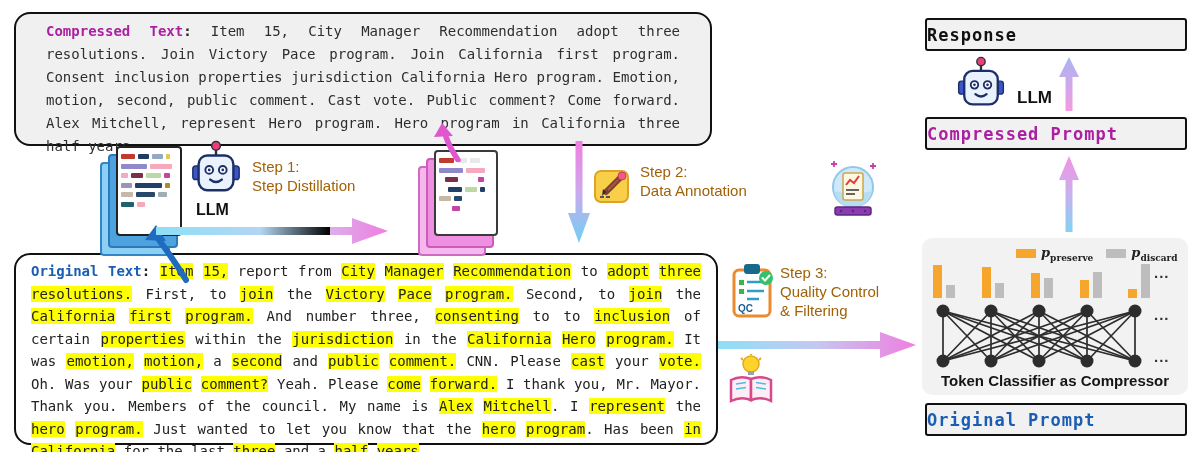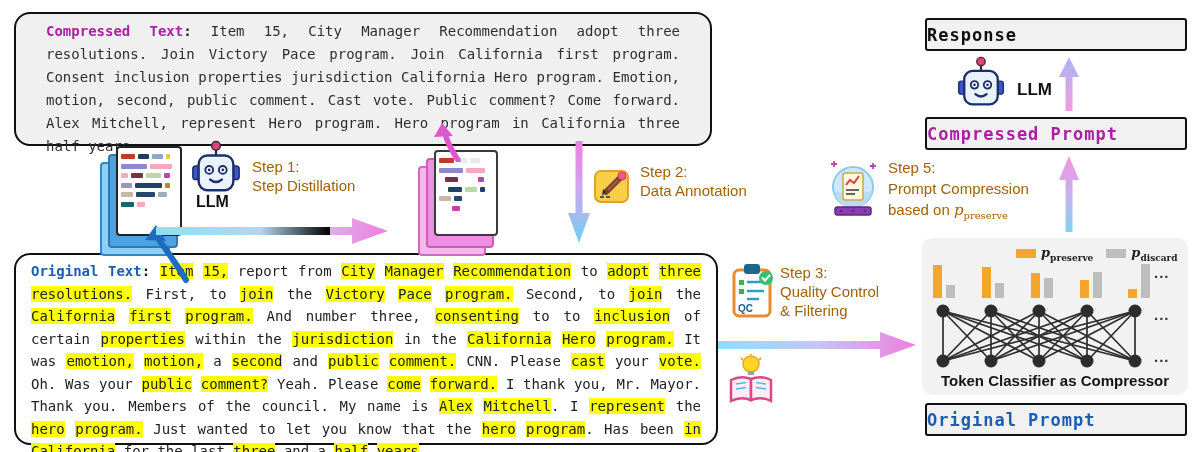--- a/index.html
+++ b/index.html
@@ -55,21 +55,21 @@
   
   .doc-stack{position:absolute;width:92px;height:110px;}
   .sheet{position:absolute;border-radius:4px;}
   .page{position:absolute;left:18px;top:0;width:66px;height:90px;background:#fff;
         border:2.5px solid #222;border-radius:4px;box-sizing:border-box;padding:6px 3px 0 3px;}
   .doc-row{display:flex;gap:3px;height:5px;margin-bottom:4.5px;}
   .doc-row span{height:5px;border-radius:1px;display:inline-block;}
 
   
   .llm-label{position:absolute;font-weight:bold;font-size:16px;color:#111;
-             font-family:"Liberation Sans",sans-serif;}
+             font-family:"Liberation Sans",sans-serif;margin-top:8px;}
 </style>
 </head>
 <body>
 
 <div id="stage">
 
   <div class="txtbox" id="compressed-box">
     <span class="lbl magenta">Compressed Text</span><span class="colon">: </span><span>Item 15, City Manager Recommendation adopt three resolutions. Join Victory Pace program. Join California first program. Consent inclusion properties jurisdiction California Hero program. Emotion, motion, second, public comment. Cast vote. Public comment? Come forward. Alex Mitchell, represent Hero program. Hero program in California three half years</span>
   </div>
 
@@ -267,25 +267,20 @@
     <path d="M6,31 A19.2,19.2 0 0,0 44,31 A30,10 0 0,1 6,31 Z" fill="#b7ddf4"></path>
     <rect x="15" y="13" width="20" height="27" rx="2" fill="#fdf7e3" stroke="#caa84a" stroke-width="1.5"></rect>
     <polyline points="18,25 22,20 26,23 31,16" stroke="#d94436" stroke-width="2" fill="none"></polyline>
     <line x1="18" y1="30" x2="31" y2="30" stroke="#333" stroke-width="1.5"></line>
     <line x1="18" y1="34" x2="27" y2="34" stroke="#333" stroke-width="1.5"></line>
     <rect x="7" y="47" width="36" height="8" rx="2.5" fill="#8a3db0" stroke="#5f2680" stroke-width="1.5"></rect>
     <circle cx="13" cy="51" r="1.3" fill="#5f2680"></circle>
       <circle cx="25" cy="51" r="1.3" fill="#5f2680"></circle>
       <circle cx="37" cy="51" r="1.3" fill="#5f2680"></circle>
   </svg>
-  <div class="steptxt" style="left:888px;top:157px;line-height:21px;">
-    <div>Step 5:</div>
-    <div>Prompt Compression</div>
-    <div><span>based on </span><span class="mathp">p</span><sub class="mathsub">preserve</sub></div>
-  </div>
 
   <div class="rbox" id="response-box">
     <span>Response</span>
   </div>
 
   <svg class="abs" style="left:955px;top:56px;" width="52" height="54" viewBox="0 0 52 58">
     <line x1="26" y1="9" x2="26" y2="17" stroke="#27323f" stroke-width="2.5"></line>
     <circle cx="26" cy="6" r="4.5" fill="#ef3e77" stroke="#27323f" stroke-width="1.5"></circle>
     <rect x="2" y="27" width="8" height="14" rx="3" fill="#3c55cc" stroke="#1c2f66" stroke-width="1.5"></rect>
     <rect x="42" y="27" width="8" height="14" rx="3" fill="#3c55cc" stroke="#1c2f66" stroke-width="1.5"></rect>

